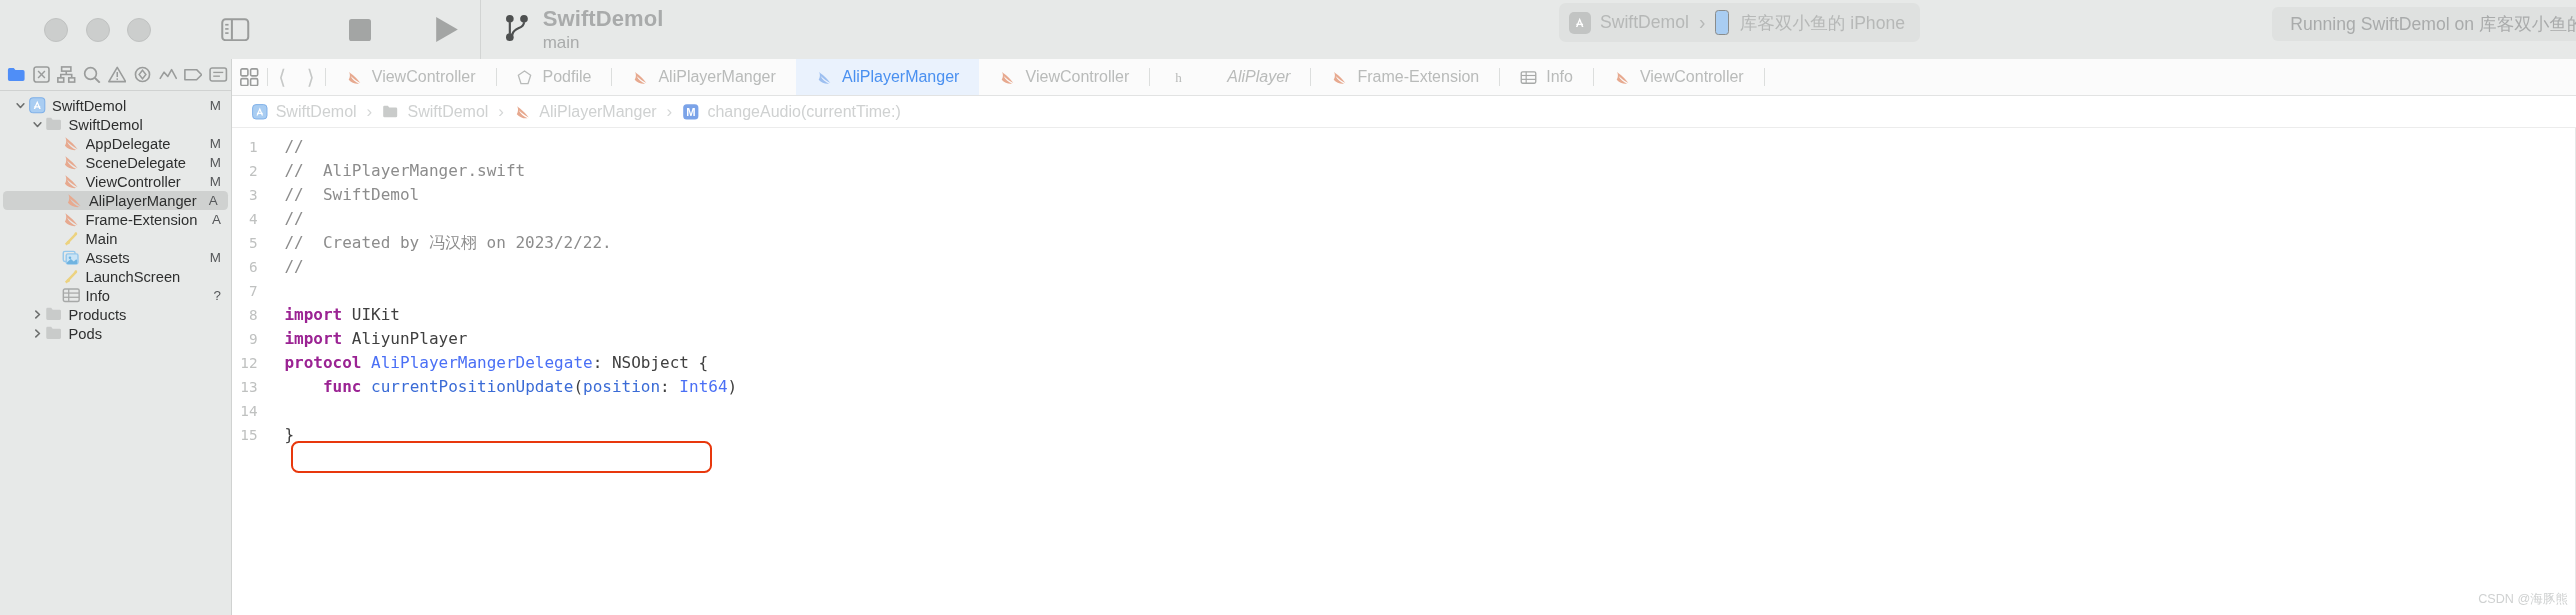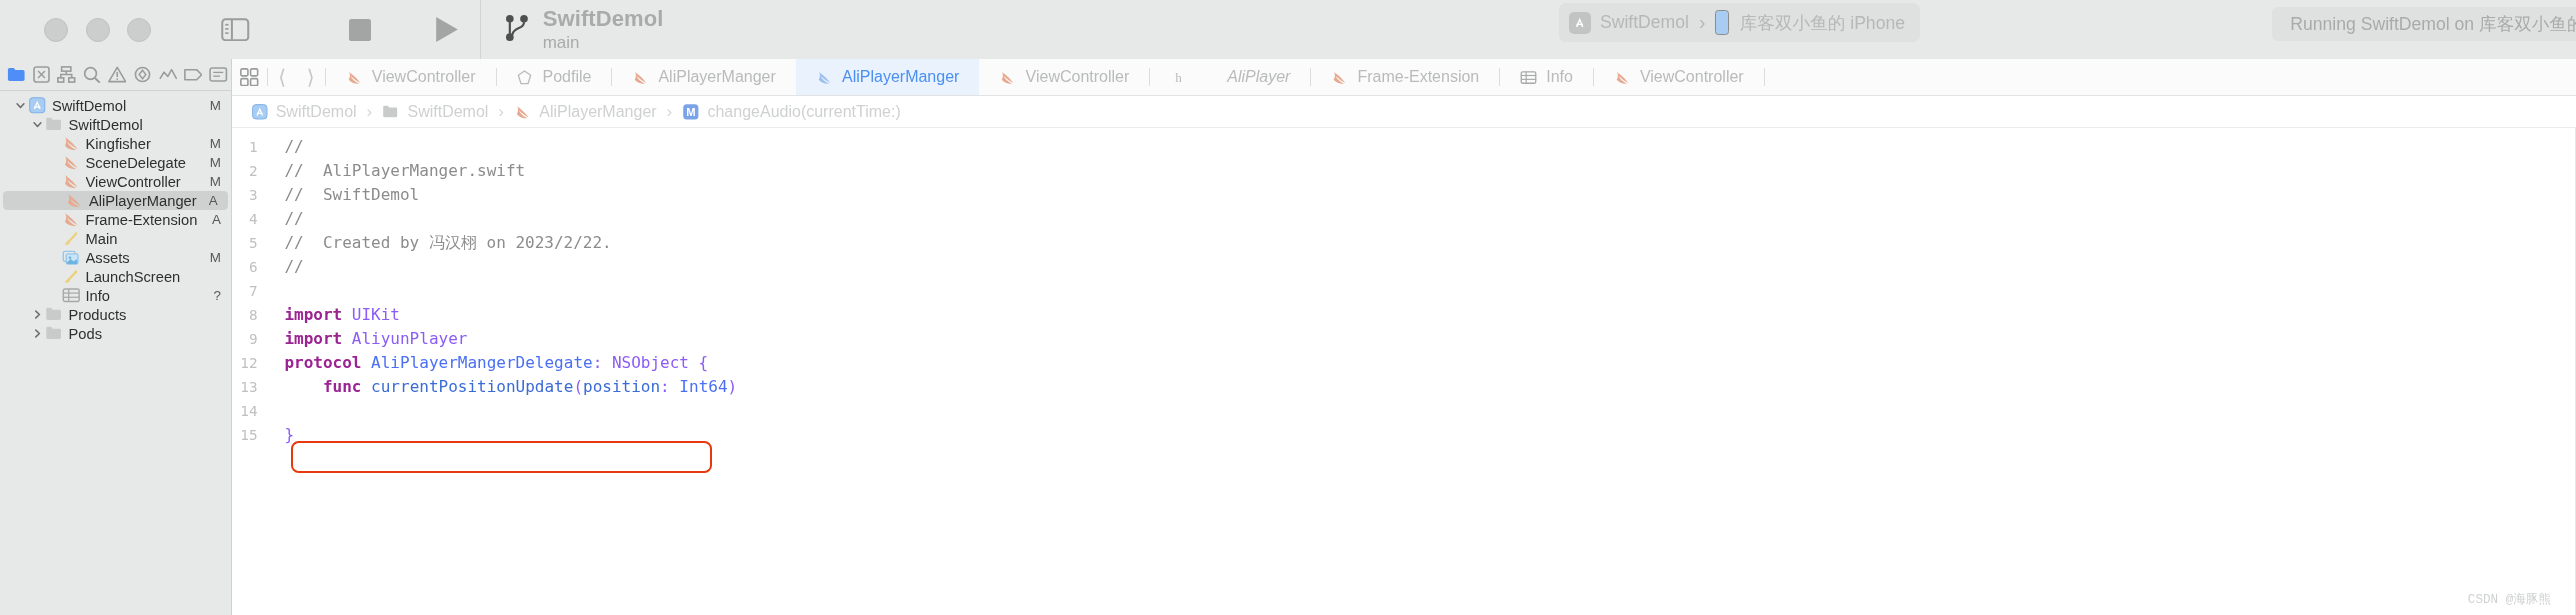--- a/index.html
+++ b/index.html
@@ -99,30 +99,30 @@
   .crumb-sep { font-size: 17px; color: #d5d7d7; margin: 0 10px; font-weight: 300; }
 
   .code-wrap { flex: 1; position: relative; overflow: hidden; background: #ffffff; }
   .code { font-family: "DejaVu Sans Mono", "Liberation Mono", monospace; font-size: 16px; line-height: 24px; padding-top: 6.7px; }
   .cline { display: flex; height: 24px; align-items: center; white-space: pre; }
   .lnum { width: 44px; min-width: 44px; text-align: right; padding-right: 18.5px; color: #bfc1c0; font-size: 14.3px; }
   .ctext { padding-left: 8.4px; }
   .k-comment { color: #8c8c8c; }
   .k-keyword { color: #9b2393; font-weight: 600; }
   .k-type   { color: #4a6ff5; }
-  .k-plain  { color: #8b5cf6; }
+  .k-plain  { color: #404040; }
   .k-fname  { color: #3a6bd6; }
   .k-param  { color: #3a6bd6; }
 
   .redbox {
     position: absolute; border: 2.5px solid #e8380d; border-radius: 7.6px;
     background: transparent; pointer-events: none;
   }
 
-  .watermark { position: absolute; right: 25px; bottom: 8.4px; font-size: 12.6px; color: #cfd1d1; font-family: Liberation Mono, monospace; }
+  .watermark { position: absolute; right: 8px; bottom: 8.4px; font-size: 12.6px; color: #cfd1d1; }
   .right-edge { position: absolute; right: 0; top: 0; bottom: 0; width: 0.8px; background: #e6e7e7; }
 </style>
 </head>
 <body>
 
 <div id="app">
 
   <div class="toolbar">
 
     <div class="toolbar-left-zone">
@@ -291,21 +291,21 @@
             <span class="row-badge"></span>
           </div>
           <div class="row">
             <span style="width: 47px; min-width: 47px;"></span>
             <span class="disc"></span>
             <span class="row-ico">
               <svg width="18.5" height="18.5" viewBox="0 0 22 22">
                 <path d="M4 4 C9 8, 13 11, 18.5 18 C14 15.5, 10 13, 6 9 C8 13.5, 12 17, 17 19 C12.5 19.8, 7 18, 3.5 14 C5.5 10.5, 5.5 7, 4 4 Z" fill="#e7a98f"></path>
               </svg>
             </span>
-            <span class="row-label">Kingfisher</span>
+            <span class="row-label">AppDelegate</span>
             <span class="row-badge">M</span>
           </div>
           <div class="row">
             <span style="width: 47px; min-width: 47px;"></span>
             <span class="disc"></span>
             <span class="row-ico">
               <svg width="18.5" height="18.5" viewBox="0 0 22 22">
                 <path d="M4 4 C9 8, 13 11, 18.5 18 C14 15.5, 10 13, 6 9 C8 13.5, 12 17, 17 19 C12.5 19.8, 7 18, 3.5 14 C5.5 10.5, 5.5 7, 4 4 Z" fill="#e7a98f"></path>
               </svg>
             </span>

